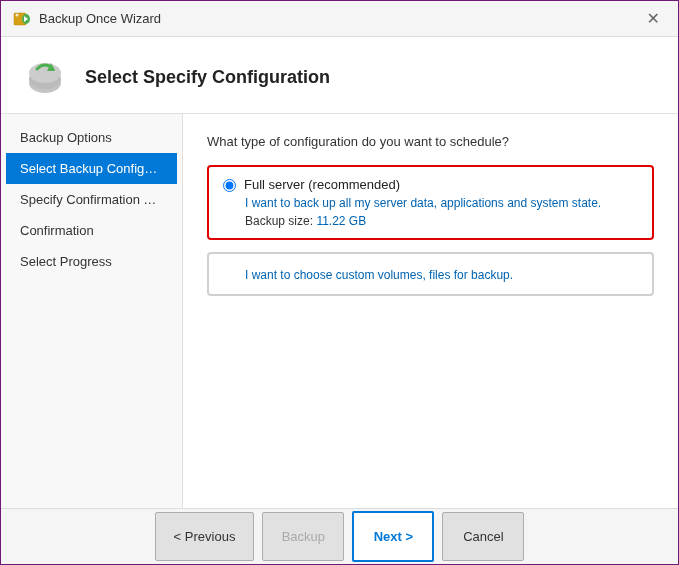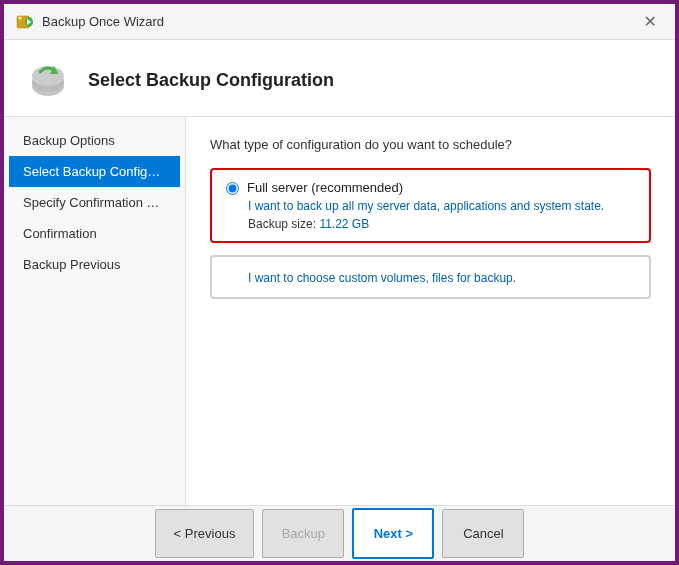--- a/index.html
+++ b/index.html
@@ -9,21 +9,21 @@
       background: #f0f0f0;
       display: flex;
       justify-content: center;
       align-items: center;
       min-height: 100vh;
     }
     .window {
       width: 679px;
       height: 565px;
       background: #fff;
-      border: 4px solid #701a75;
+      border: 1px solid #701a75;
       box-shadow: 2px 2px 10px rgba(0,0,0,0.3);
       display: flex;
       flex-direction: column;
     }
     .title-bar {
       background: #f5f5f5;
       border-bottom: 1px solid #ddd;
       padding: 8px 12px;
       display: flex;
       align-items: center;
@@ -203,31 +203,31 @@
   </div>
 
   <div class="header-section">
     <svg class="header-icon" viewBox="0 0 48 48" xmlns="http://www.w3.org/2000/svg">
       <ellipse cx="24" cy="30" rx="16" ry="10" fill="#888" opacity="0.5"></ellipse>
       <ellipse cx="24" cy="26" rx="16" ry="10" fill="#bbb"></ellipse>
       <ellipse cx="24" cy="20" rx="16" ry="10" fill="#ccc"></ellipse>
       <path d="M16 16 Q24 8 32 16" stroke="#4caf50" stroke-width="3" fill="none" stroke-linecap="round"></path>
       <polygon points="30,10 34,18 26,18" fill="#4caf50"></polygon>
     </svg>
-    <span class="header-title">Select Backup Configuration</span>
+    <span class="header-title">Select Specify Configuration</span>
   </div>
 
   <div class="content-area">
 
     <div class="sidebar">
       <div class="sidebar-item">Backup Options</div>
       <div class="sidebar-item active">Select Backup Configurat...</div>
       <div class="sidebar-item">Specify Confirmation Type</div>
       <div class="sidebar-item">Confirmation</div>
-      <div class="sidebar-item">Backup Previous</div>
+      <div class="sidebar-item">Select Progress</div>
     </div>
 
     <div class="main-content">
       <div class="main-question">What type of configuration do you want to schedule?</div>
 
       <div class="option-box selected">
         <div class="option-row">
           <input type="radio" class="radio-input" name="backup-config" checked="" style="">
           <span class="option-label">Full server (recommended)</span>
         </div>

